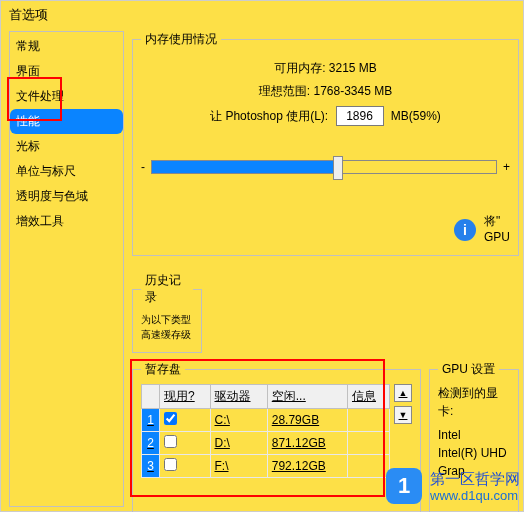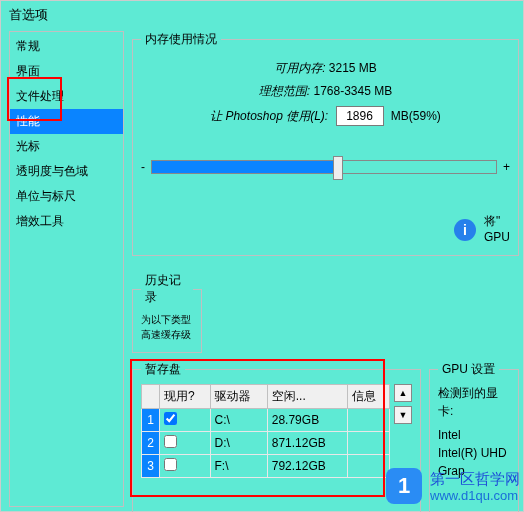--- a/index.html
+++ b/index.html
@@ -1,28 +1,28 @@
 <!DOCTYPE html>
 <html><head>
 <meta charset="utf-8">
 <style>
 * { box-sizing: border-box; margin: 0; padding: 0; font-family: "Microsoft YaHei", "SimSun", sans-serif; font-size: 12px; }
 body { background: #fff; width: 524px; height: 512px; overflow: hidden; position: relative; }
-.window { border: 1px solid #ccc; width: 524px; height: 512px; background: #5eead4; }
+.window { border: 1px solid #ccc; width: 524px; height: 512px; background: #fde047; }
 .title { padding: 5px 8px; font-size: 13px; }
 .main { display: flex; height: calc(100% - 28px); }
 .sidebar { width: 115px; border: 1px solid #c0c0c0; margin: 2px 4px 4px 8px; padding-top: 2px; }
 .sidebar-item { padding: 4px 4px 4px 6px; cursor: pointer; font-size: 12px;}
-.sidebar-item.selected { background: #0a84ff; color: #fff; }
+.sidebar-item.selected { background: #0a84ff; color: #fff; border-radius: 6px; }
 .red-box-1 { position: absolute; left: 7px; top: 77px; width: 55px; height: 44px; border: 2px solid #f00; pointer-events: none; }
 .content { flex: 1; padding: 2px 4px; position: relative; }
 fieldset { border: 1px solid #c0c0c0; margin-bottom: 8px; padding: 6px 8px 10px; }
 legend { padding: 0 4px; font-size: 12px; }
 .mem-row { text-align: center; margin: 6px 0; }
-.mem-row label { display: inline-block; font-style: italic; }
+.mem-row label { display: inline-block; }
 .mem-input { width: 48px; height: 20px; border: 1px solid #7a7a7a; text-align: center; margin: 0 4px; padding: 2px; }
 .slider-row { display: flex; align-items: center; margin-top: 34px; gap: 6px; }
 .slider-track { flex:1; height: 14px; border: 1px solid #888; display:flex; position: relative; }
 .slider-fill { background: #0a84ff; height: 100%; width: 54%; }
 .slider-thumb { position: absolute; left: 54%; top: -5px; width: 10px; height: 24px; background: #eee; border:1px solid #888; transform: translateX(-50%);}
 .top-row { display:flex; gap:8px;flex-direction:column; }
 .mem-fieldset { flex:1; min-width: 300px;}
 .history-fieldset { width: 70px; }
 .hist-text { font-size: 10px; line-height: 1.5; }
 .info-row { margin-top: 40px; display:flex; align-items: center; justify-content: flex-end; gap: 8px;}
@@ -32,21 +32,21 @@
 .scratch-fieldset { flex:1; }
 .gpu-fieldset { width: 90px; }
 .red-box-2 { position:absolute; left:-2px; top:-2px; width: 255px; height: 138px; border: 2px solid #f00; pointer-events:none; z-index: 10;}
 .scratch-table { width: 100%; border-collapse: collapse; font-size: 11px; }
 .scratch-table th { background: #f0f0f0; border: 1px solid #c0c0c0; padding: 3px 4px; text-align:left; font-weight: normal; }
 .scratch-table td { border: 1px solid #e8e8e8; padding: 3px 4px; }
 .scratch-table .numcol { background: #0a84ff; color: #fff; width: 18px; text-align: center; }
 .scratch-table input[type=checkbox]{ }
 .updown { display:flex; flex-direction: column; gap:4px; margin-left:4px; }
 .updown button { width:18px; height:18px; border:1px solid #888; background:#f4f4f4; font-size:9px; line-height:14px; cursor:pointer;}
-.scratch-inner{ display:flex; align-items:flex-start;}
+.scratch-inner{ display:flex; align-items:flex-start;text-decoration:underline;}
 .gpu-inner { font-size: 11px; line-height: 1.5; }
 .gpu-checkbox { margin-top: 34px; display:flex; align-items:center; gap:4px;}
 .adv-btn { margin-top: 8px; padding: 3px 8px; border:1px solid #888; background:#f4f4f4; cursor:pointer; font-size:16px;}
 .watermark { position: absolute; right: 4px; bottom: 8px; display:flex; align-items:center; gap:8px; z-index: 20;}
 .wm-icon { width: 36px; height: 36px; background: #2a8cf4; border-radius: 8px; color:#fff; font-size:22px; font-weight:bold; text-align:center; line-height:36px;}
 .wm-text { font-size:15px; color:#1d4ed8; line-height:1.2;}
 .wm-url { color:#1a6ed8; font-size:13px;}
 .desc-fieldset { margin-top: 4px; }
 </style>
 </head>
@@ -54,22 +54,22 @@
 
 <div class="window">
   <div class="title">首选项</div>
   <div class="main">
     <div class="sidebar">
       <div class="sidebar-item"><span>常规</span></div>
       <div class="sidebar-item"><span>界面</span></div>
       <div class="sidebar-item"><span>文件处理</span></div>
       <div class="sidebar-item selected"><span>性能</span></div>
       <div class="sidebar-item"><span>光标</span></div>
+      <div class="sidebar-item"><span>单位与标尺</span></div>
       <div class="sidebar-item"><span>透明度与色域</span></div>
-      <div class="sidebar-item"><span>单位与标尺</span></div>
       <div class="sidebar-item"><span>增效工具</span></div>
     </div>
     <div class="red-box-1"></div>
 
     <div class="content">
       <div class="top-row">
         <fieldset class="mem-fieldset">
           <legend>内存使用情况</legend>
           <div class="mem-row">
             <label>可用内存:</label>

